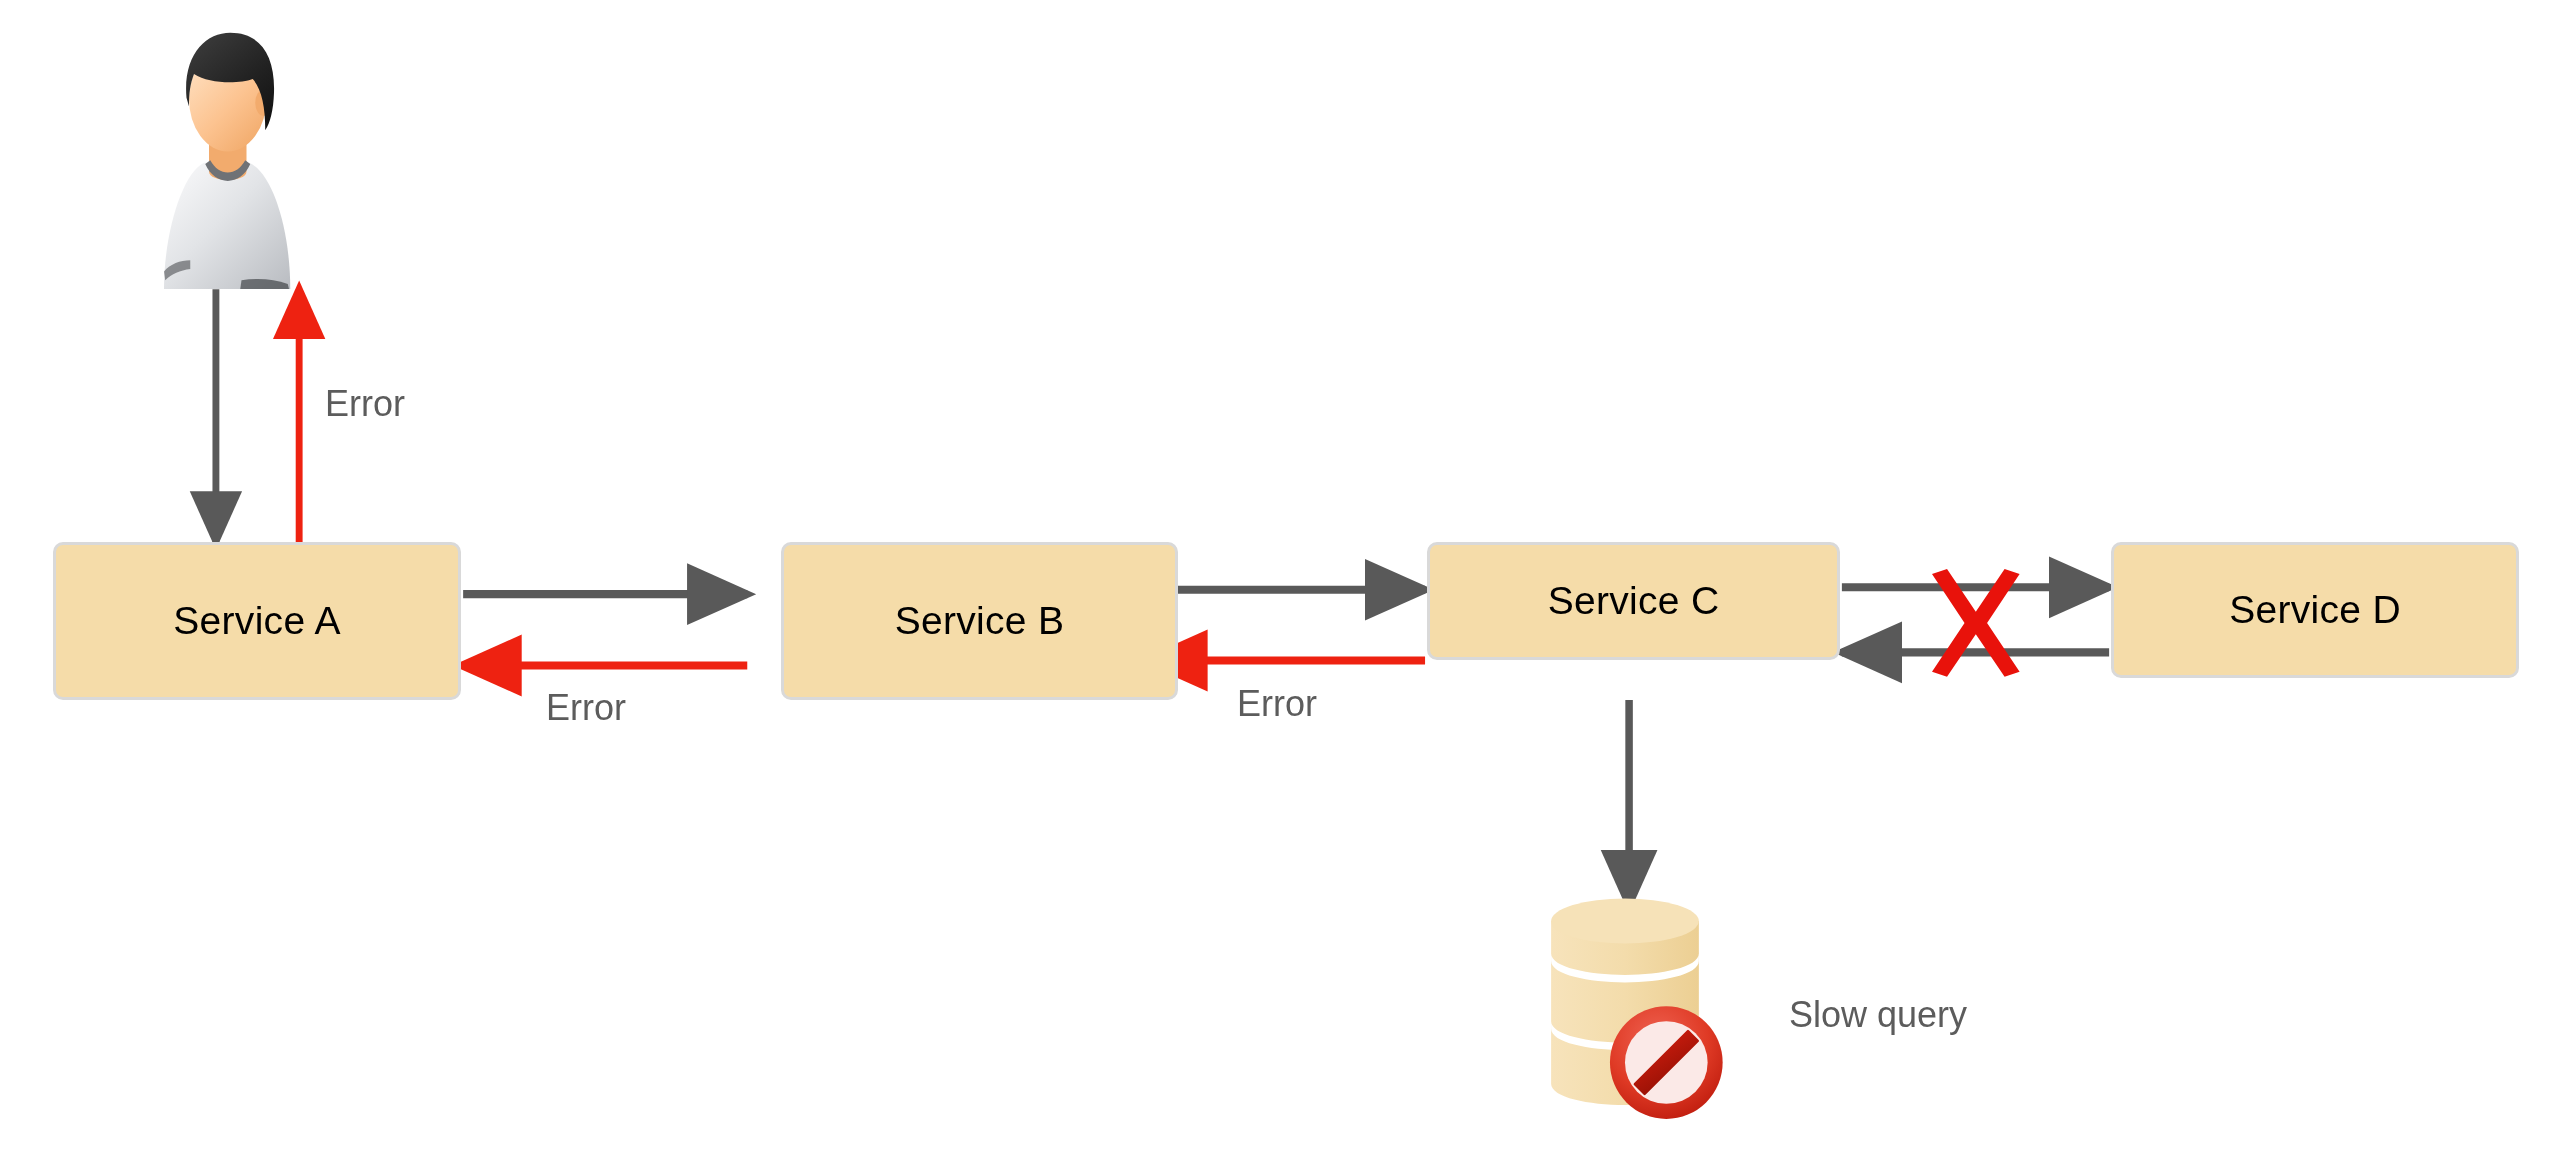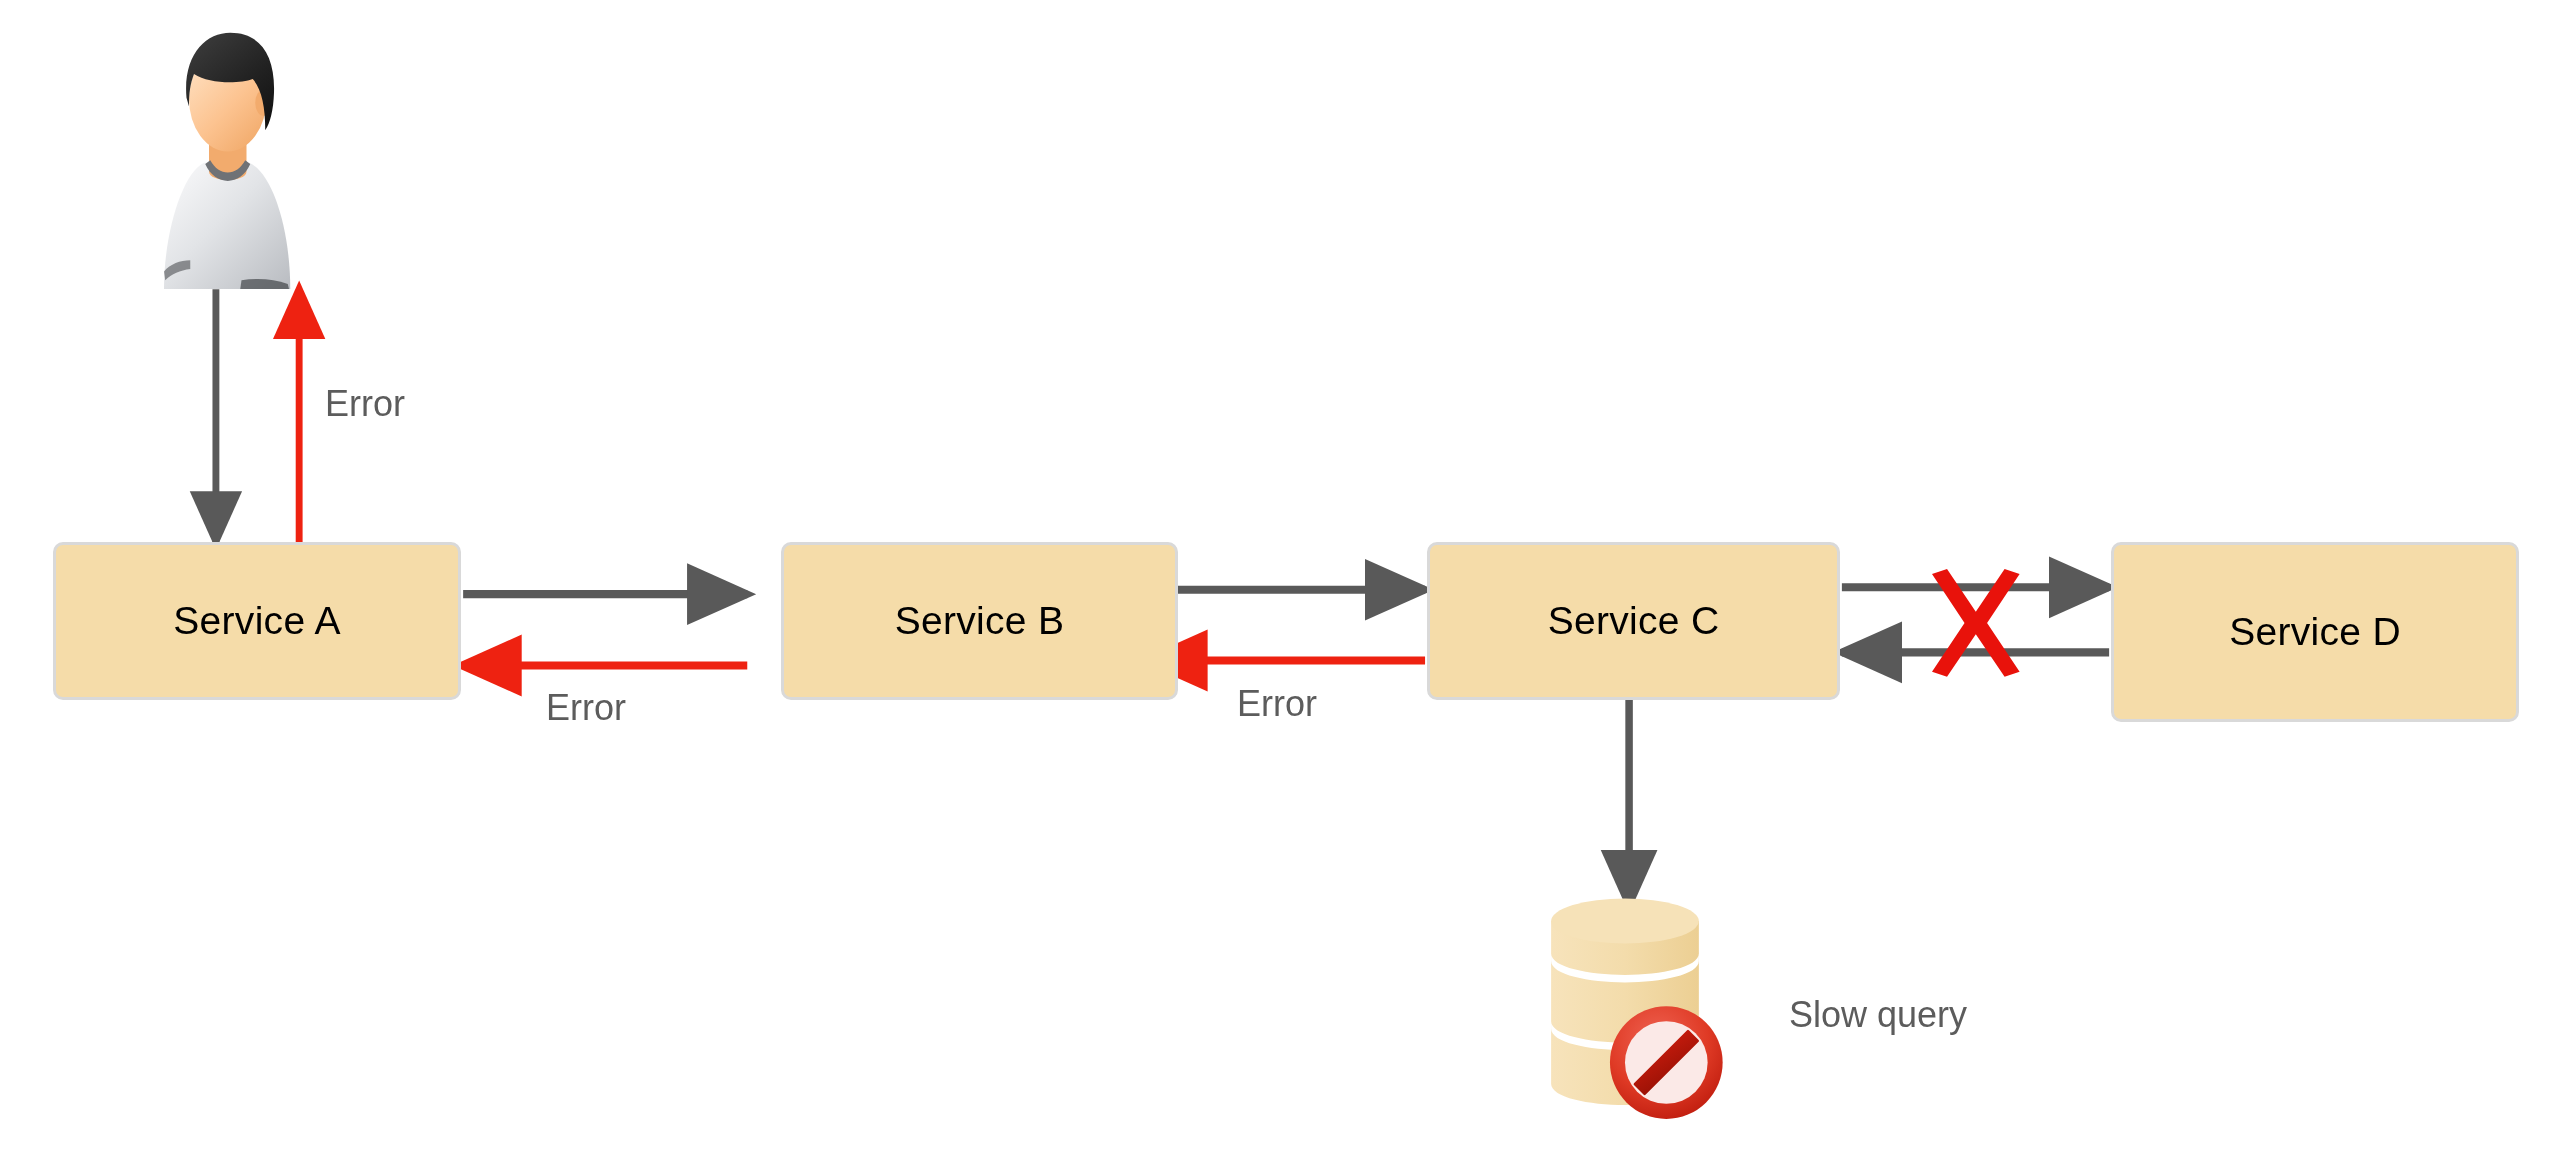--- a/index.html
+++ b/index.html
@@ -30,22 +30,22 @@
     align-items: center;
     justify-content: center;
     color: #000000;
     font-size: 39px;
     font-family: "Liberation Sans", sans-serif;
     letter-spacing: 0.3px;
     user-select: none;
   }
   #node-a { left: 53px;   top: 542px; width: 408px; height: 158px; }
   #node-b { left: 749px; top: 542px; width: 397px; height: 158px; margin-left: 32px; }
-  #node-c { left: 1427px; top: 542px; width: 413px; height: 158px; }
-  #node-d { left: 2111px; top: 542px; width: 408px; height: 180px; }
+  #node-c { left: 1427px; top: 542px; width: 413px; height: 118px; }
+  #node-d { left: 2111px; top: 542px; width: 408px; height: 136px; }
 
   .edge-label {
     position: absolute;
     color: #5c5c5c;
     font-size: 36px;
     font-family: "Liberation Sans", sans-serif;
     white-space: nowrap;
     user-select: none;
     text-align: center;
   }

